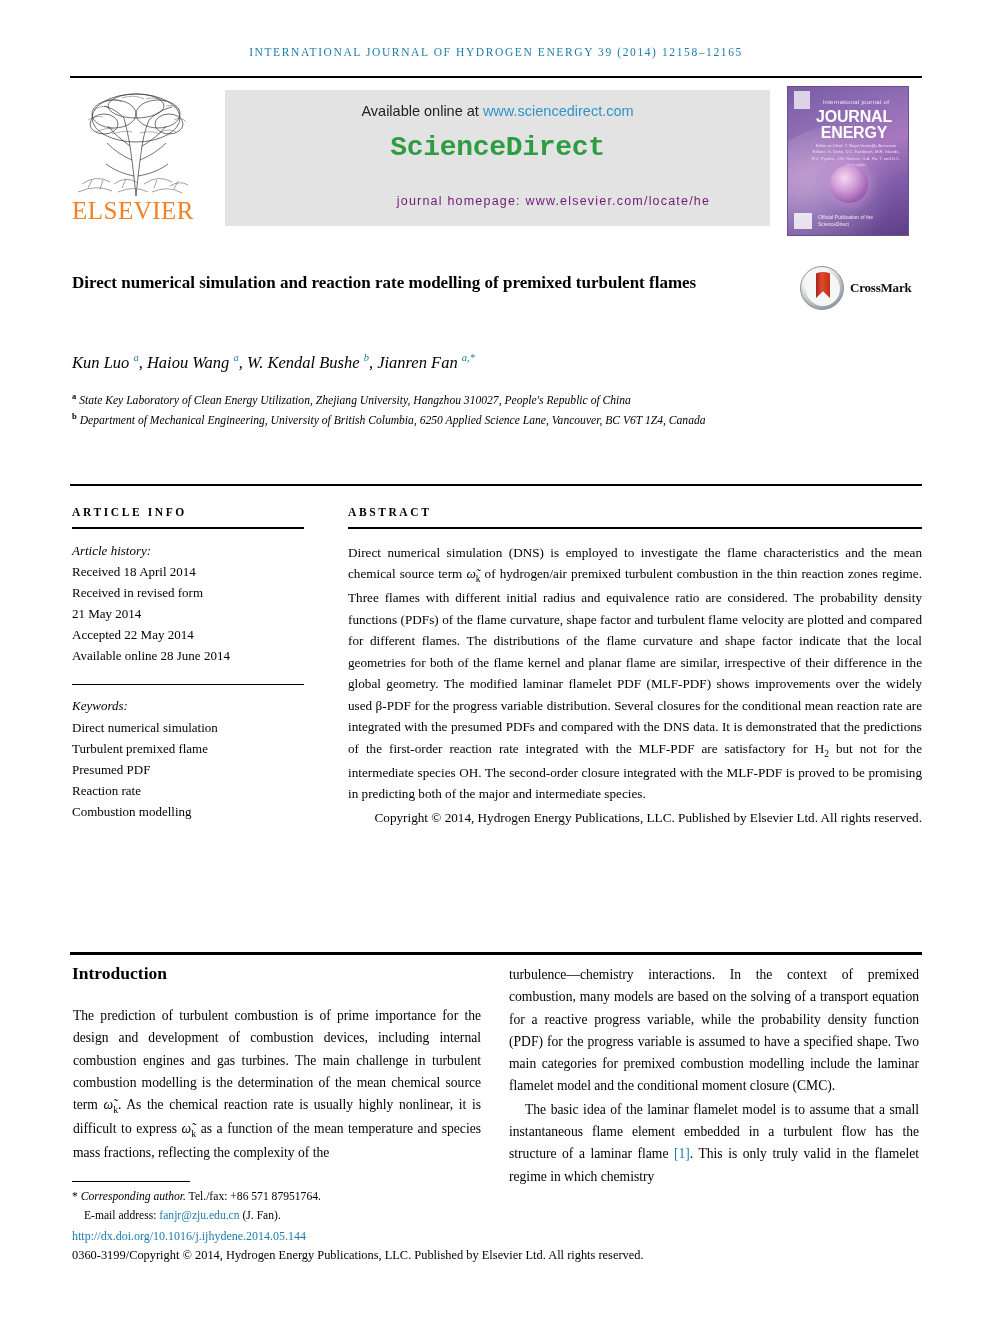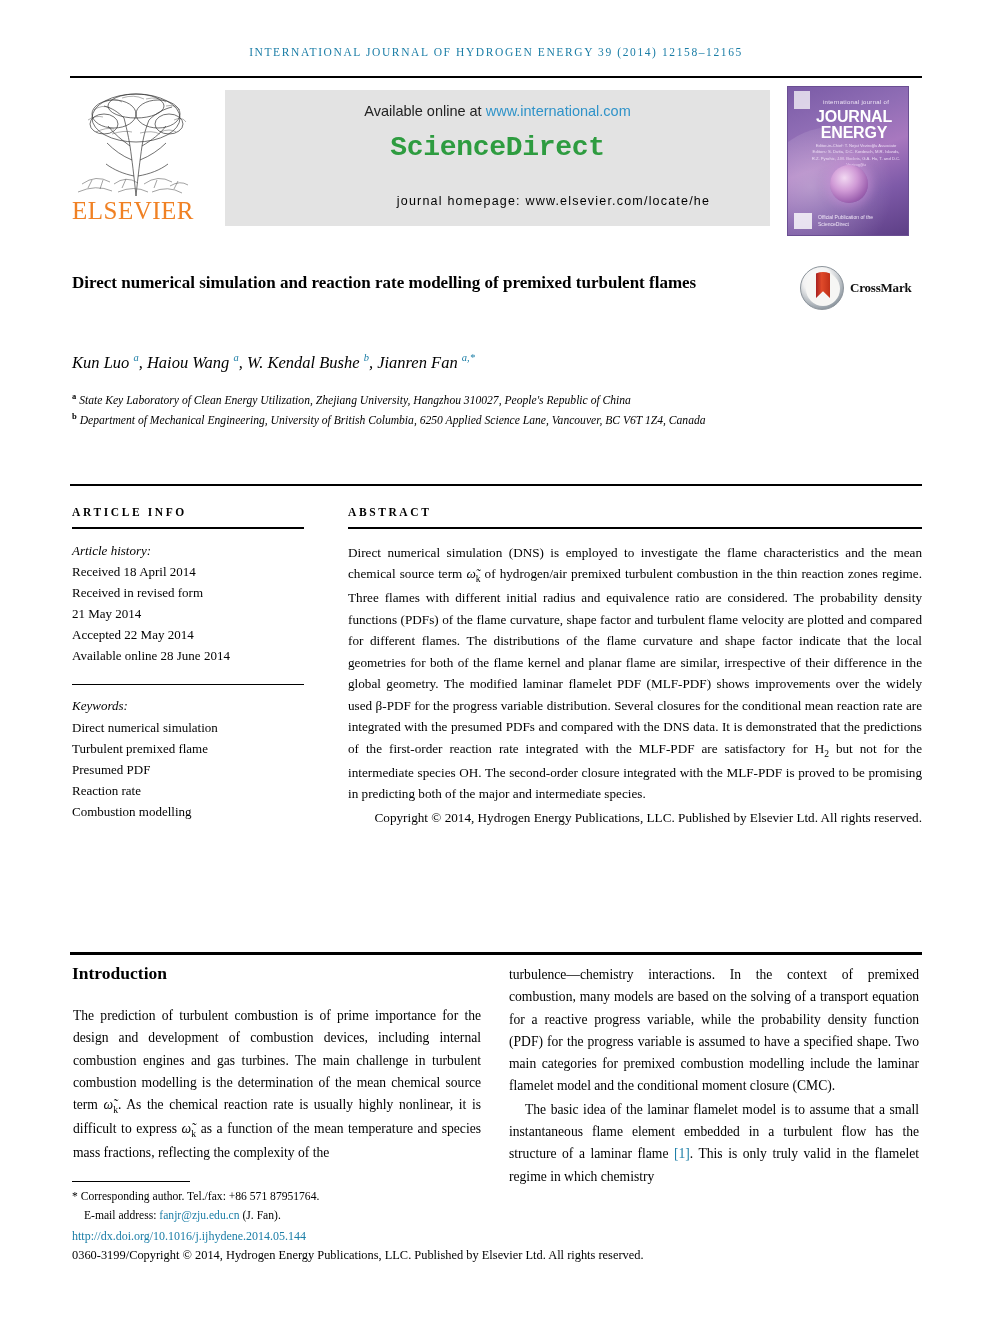--- a/index.html
+++ b/index.html
@@ -103,21 +103,21 @@
     letter-spacing: -0.3px;
   }
   .sd-homepage {
     position: absolute;
     left: 0; top: 104px;
     width: 657px;
     text-align: center;
     font-family: "Liberation Sans", sans-serif;
     font-size: 12.5px;
     letter-spacing: 1.2px;
-    color: #000000;
+    color: #701a75;
   }
 
   .cover-thumb {
     position: absolute;
     left: 717px; top: 0px;
     width: 120px;
     height: 148px;
     background: linear-gradient(160deg,#7a5ba6 0%, #8e6cb4 25%, #a878bf 48%, #7e5aa8 72%, #5d3f86 100%);
     border: 1px solid #6a4e92;
     overflow: hidden;
@@ -374,21 +374,21 @@
     background: #000;
   }
   .footnote {
     position: absolute;
     left: 72px; top: 1188px;
     width: 700px;
     font-family: "Liberation Serif", serif;
     font-size: 11.6px;
     line-height: 1.62;
   }
-  .footnote .fn-ital { }
+  .footnote .fn-ital { font-style: italic; }
   .link { color: #1a7da6; }
   .doi-line {
     position: absolute;
     left: 72px; top: 1229px;
     font-family: "Liberation Serif", serif;
     font-size: 12px;
     color: #1a7da6;
   }
   .issn-line {
     position: absolute;
@@ -442,21 +442,21 @@
             <path d="M8 96 q14 -10 28 -2 M40 96 q12 -9 24 -1 M70 96 q14 -10 28 -2 M96 98 q10 -6 18 -1"></path>
             <path d="M4 104 q18 -8 34 -1 M44 104 q16 -7 30 0 M78 104 q16 -7 30 1"></path>
             <path d="M14 100 l4 -8 M26 101 l3 -9 M48 100 l4 -9 M80 100 l3 -8 M100 101 l4 -8"></path>
           </g>
         </svg>
       </div>
       <div class="elsevier-word">ELSEVIER</div>
     </div>
 
     <div class="sd-banner">
-      <div class="sd-available"><span>Available online at </span><span class="url">www.international.com</span></div>
+      <div class="sd-available"><span>Available online at </span><span class="url">www.sciencedirect.com</span></div>
       <div class="sd-logo">ScienceDirect</div>
       <div class="sd-homepage">journal homepage: www.elsevier.com/locate/he</div>
     </div>
 
     <div class="cover-thumb">
       <div class="cover-swirl"></div>
       <div class="cover-elsevier-mark"></div>
       <div class="cover-top-ij">international journal of</div>
       <div class="cover-title1">JOURNAL</div>
       <div class="cover-title2">ENERGY</div>

